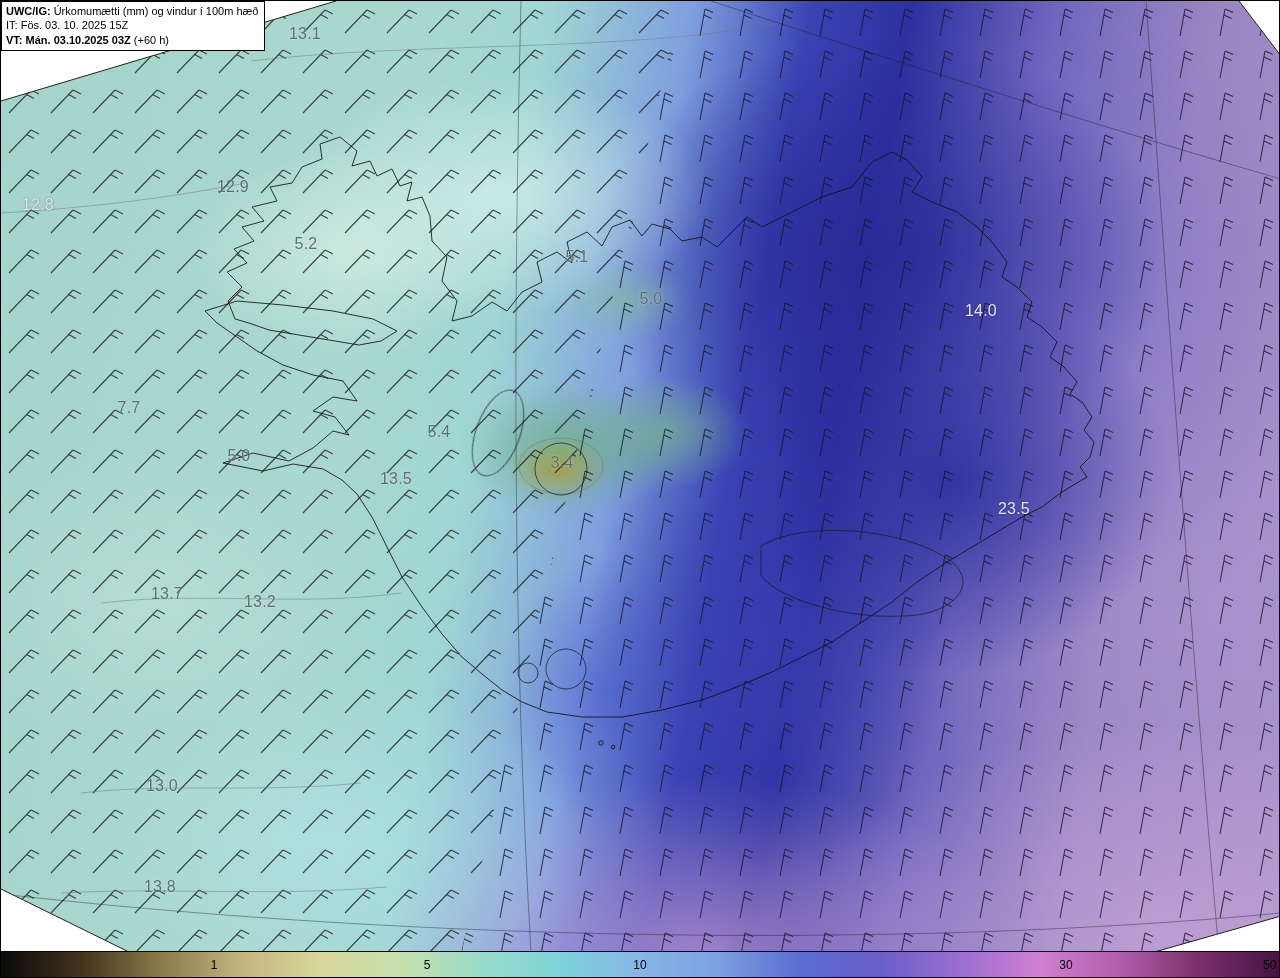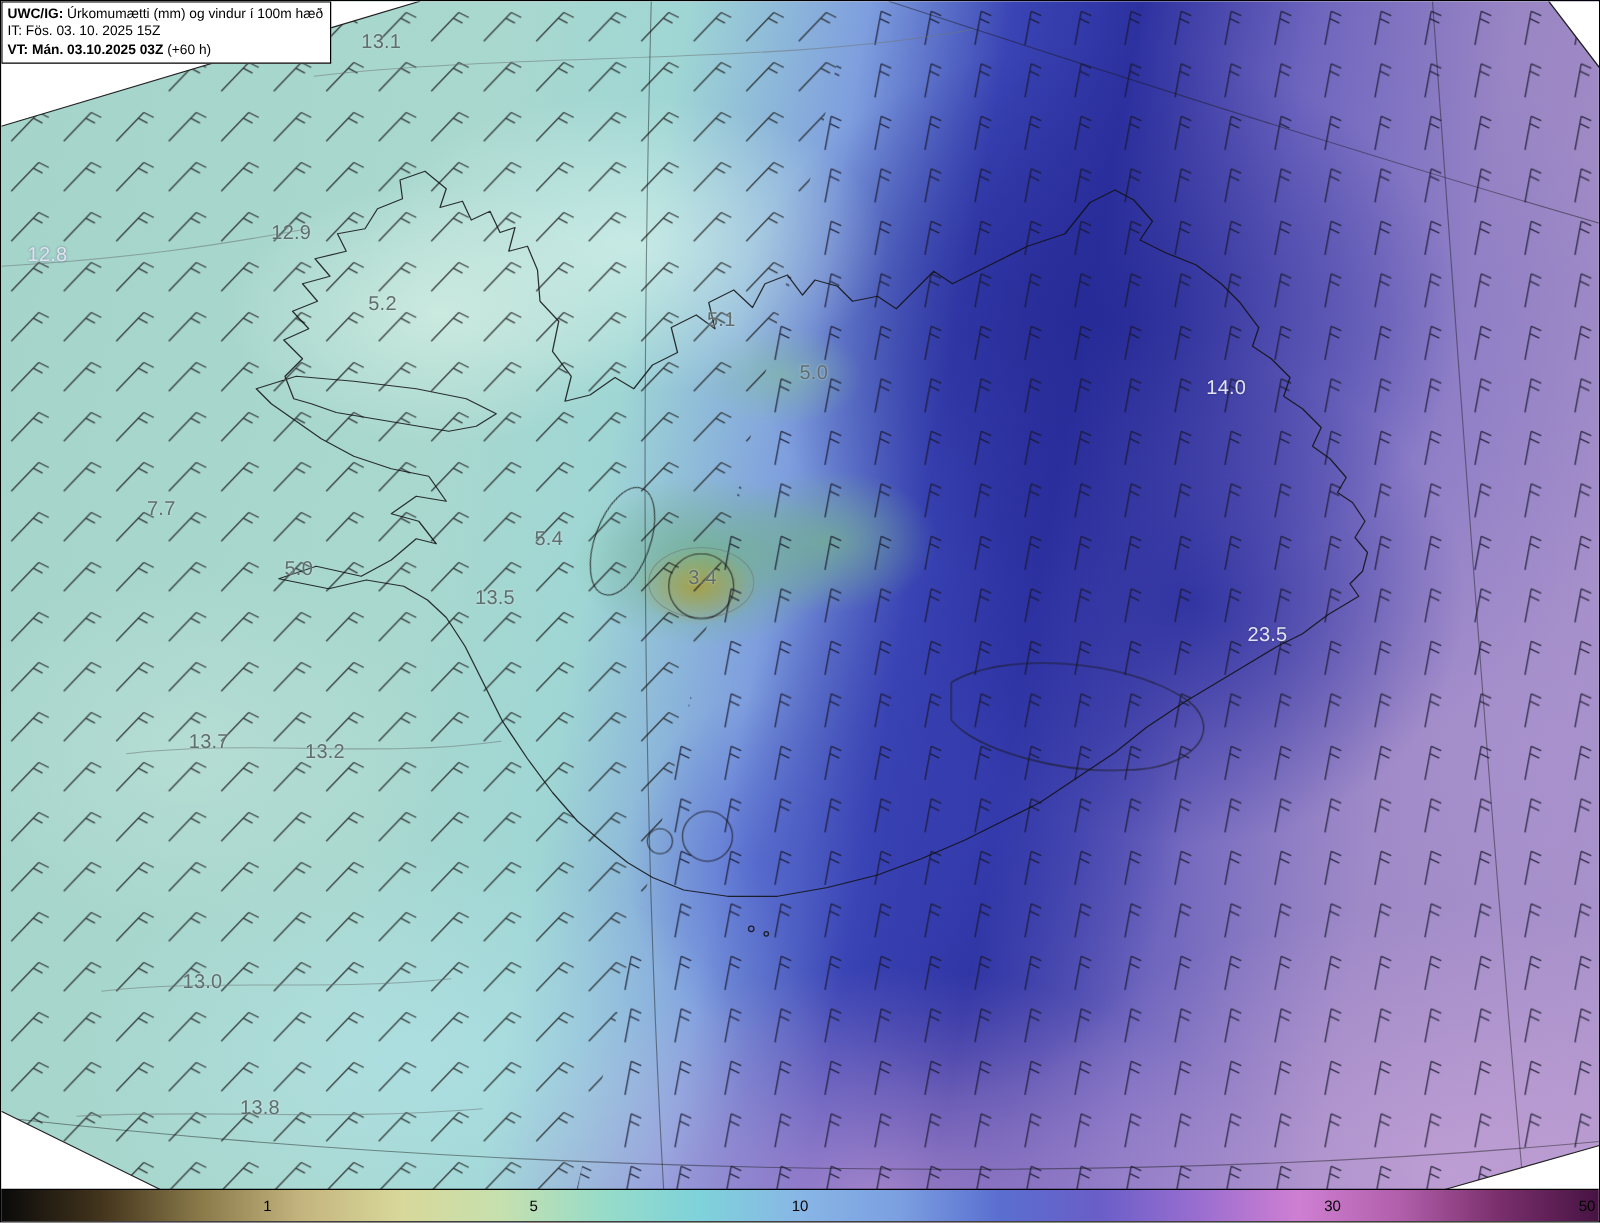--- a/index.html
+++ b/index.html
@@ -136,21 +136,21 @@
         <span class="map-label light" style="left: 980px; top: 310px;">14.0</span>
         <span class="map-label dark" style="left: 128px; top: 407px;">7.7</span>
         <span class="map-label dark" style="left: 438px; top: 431px;">5.4</span>
         <span class="map-label dark" style="left: 238px; top: 455px;">5.0</span>
         <span class="map-label dark" style="left: 561px; top: 462px;">3.4</span>
         <span class="map-label dark" style="left: 347px; top: 478px; margin-left: 48px;">13.5</span>
         <span class="map-label light" style="left: 1013px; top: 508px;">23.5</span>
         <span class="map-label dark" style="left: 166px; top: 593px;">13.7</span>
         <span class="map-label dark" style="left: 259px; top: 601px;">13.2</span>
         <span class="map-label dark" style="left: 161px; top: 785px;">13.0</span>
-        <span class="map-label dark" style="left: 159px; top: 886px; margin-left: 48px;">13.8</span>
+        <span class="map-label dark" style="left: 159px; top: 886px;">13.8</span>
       </div>
 
     <div class="titlebox">
       <div>
         <span class="b">UWC/IG:</span>
         <span>Úrkomumætti (mm) og vindur í 100m hæð</span>
       </div>
       <div>
         <span>IT: Fös. 03. 10. 2025 15Z</span>
       </div>

